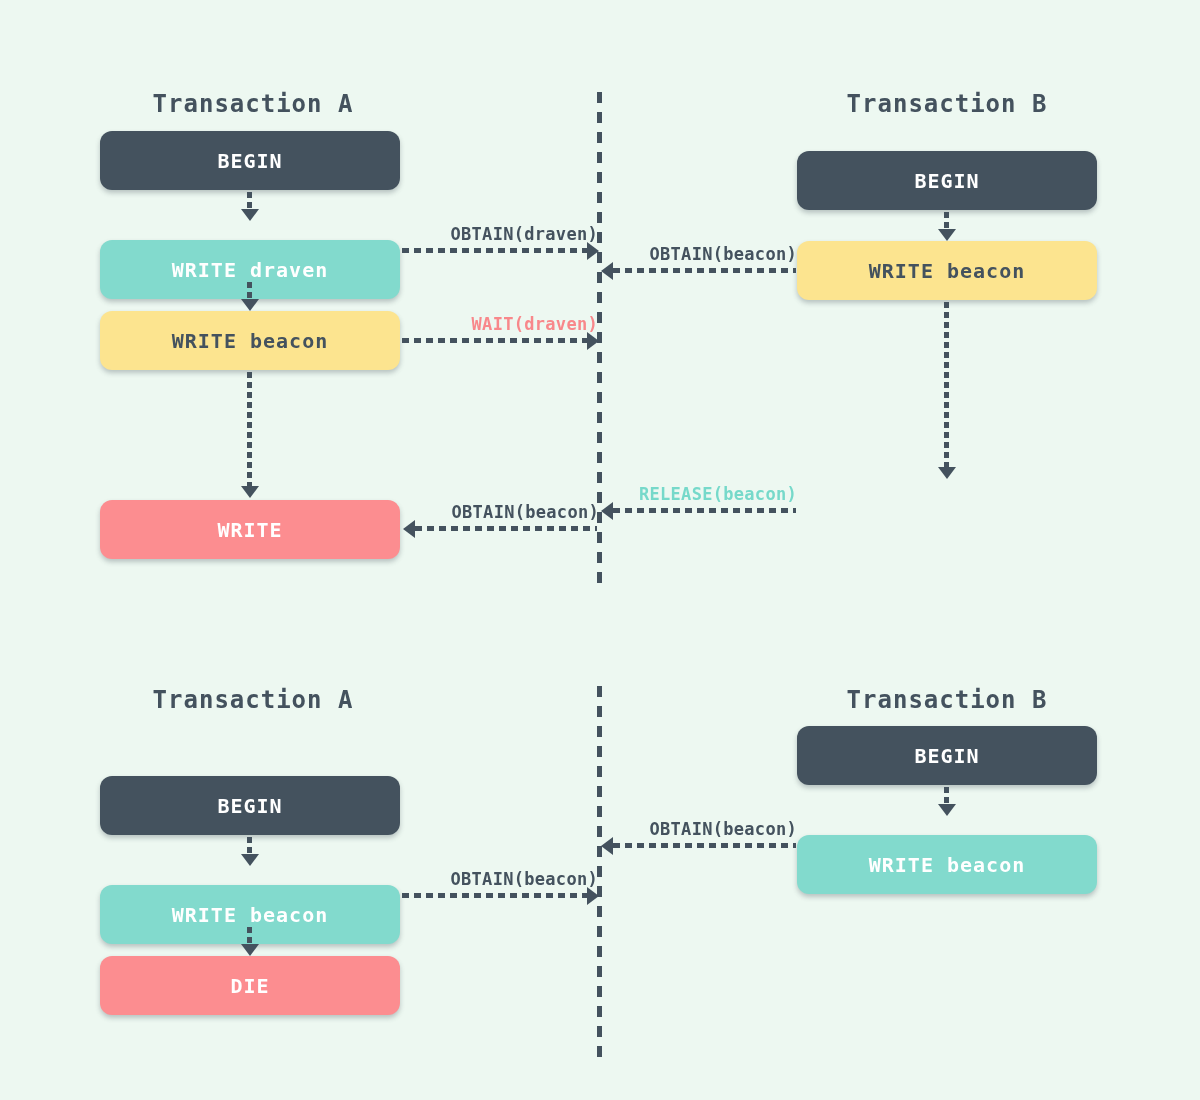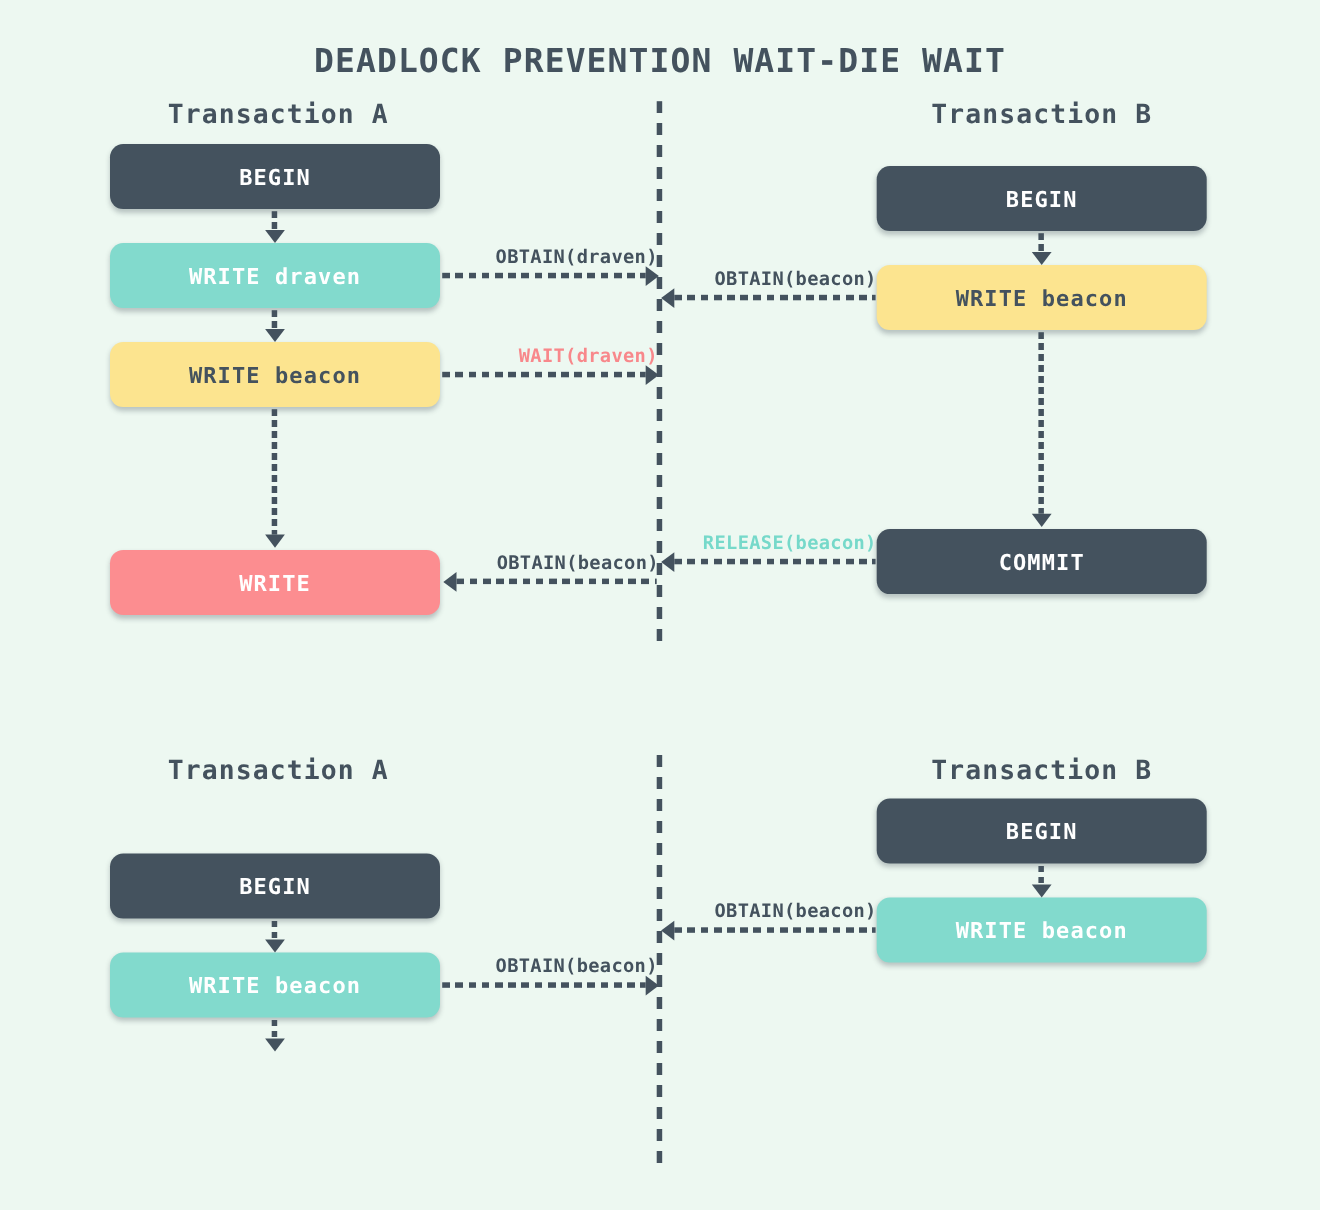--- a/index.html
+++ b/index.html
@@ -22,21 +22,21 @@
     position:absolute;width:5px;
     background:repeating-linear-gradient(180deg,var(--dark) 0 11px,transparent 11px 20px);
   }
   .node{
     position:absolute;width:300px;height:59px;border-radius:12px;
     display:flex;align-items:center;justify-content:center;
     box-shadow:0 3px 5px rgba(60,72,84,0.30);
   }
   .node .node-label{font-size:20px;font-weight:bold;letter-spacing:1px;color:var(--light-text);}
   .node.dark{background:var(--dark);}
-  .node.teal{background:var(--teal);}
+  .node.teal{background:var(--teal);margin-top:19px;}
   .node.red{background:var(--red);}
   .node.yellow{background:var(--yellow);}
   .node.yellow .node-label{color:var(--dark);}
 
   .varrow{
     position:absolute;width:5px;
     background:repeating-linear-gradient(180deg,var(--dark) 0 6px,transparent 6px 10px);
   }
   .varrow::after{
     content:"";position:absolute;bottom:-12px;left:-6.5px;width:0;height:0;
@@ -66,21 +66,20 @@
 
   .credit{
     position:absolute;right:5px;top:1082px;font-size:12px;font-weight:bold;color:var(--dark);margin-top:32px;
   }
 </style>
 </head>
 <body>
 
 <div class="canvas">
 
-  <h1 class="title" style="top:38px">DEADLOCK PREVENTION WAIT-DIE WAIT</h1>
 
   <div class="lane-header" style="left:100px;top:90px;width:306px">Transaction A</div>
   <div class="lane-header" style="left:794px;top:90px;width:306px">Transaction B</div>
 
   <div class="lifeline" style="left:597px;top:92px;height:491px"></div>
 
   <div class="node dark" style="left:100px;top:131px">
     <span class="node-label">BEGIN</span>
   </div>
   <div class="node teal" style="left:100px;top:221px">
@@ -91,23 +90,20 @@
   </div>
   <div class="node red" style="left:100px;top:500px">
     <span class="node-label">WRITE</span>
   </div>
 
   <div class="node dark" style="left:797px;top:151px">
     <span class="node-label">BEGIN</span>
   </div>
   <div class="node yellow" style="left:797px;top:241px">
     <span class="node-label">WRITE beacon</span>
-  </div>
-  <div class="node dark" style="left:797px;top:481px">
-    <span class="node-label">COMMIT</span>
   </div>
 
   <div class="varrow" style="left:247px;top:192px;height:17px"></div>
   <div class="varrow" style="left:247px;top:282px;height:17px"></div>
   <div class="varrow" style="left:247px;top:372px;height:114px"></div>
   <div class="varrow" style="left:944px;top:212px;height:17px"></div>
   <div class="varrow" style="left:944px;top:302px;height:165px"></div>
 
   <div class="harrow to-right" style="left:402px;top:248px;width:185px"></div>
   <div class="msg-label" style="left:402px;top:224px">OBTAIN(draven)</div>
@@ -129,20 +125,23 @@
   <div class="lane-header" style="left:794px;top:686px;width:306px">Transaction B</div>
 
   <div class="lifeline" style="left:597px;top:686px;height:374px"></div>
 
   <div class="node dark" style="left:100px;top:776px">
     <span class="node-label">BEGIN</span>
   </div>
   <div class="node teal" style="left:100px;top:866px">
     <span class="node-label">WRITE beacon</span>
   </div>
+  <div class="node red" style="left:100px;top:956px">
+    <span class="node-label">DIE</span>
+  </div>
 
   <div class="node dark" style="left:797px;top:726px">
     <span class="node-label">BEGIN</span>
   </div>
   <div class="node teal" style="left:797px;top:816px">
     <span class="node-label">WRITE beacon</span>
   </div>
 
   <div class="varrow" style="left:247px;top:837px;height:17px"></div>
   <div class="varrow" style="left:247px;top:927px;height:17px"></div>

